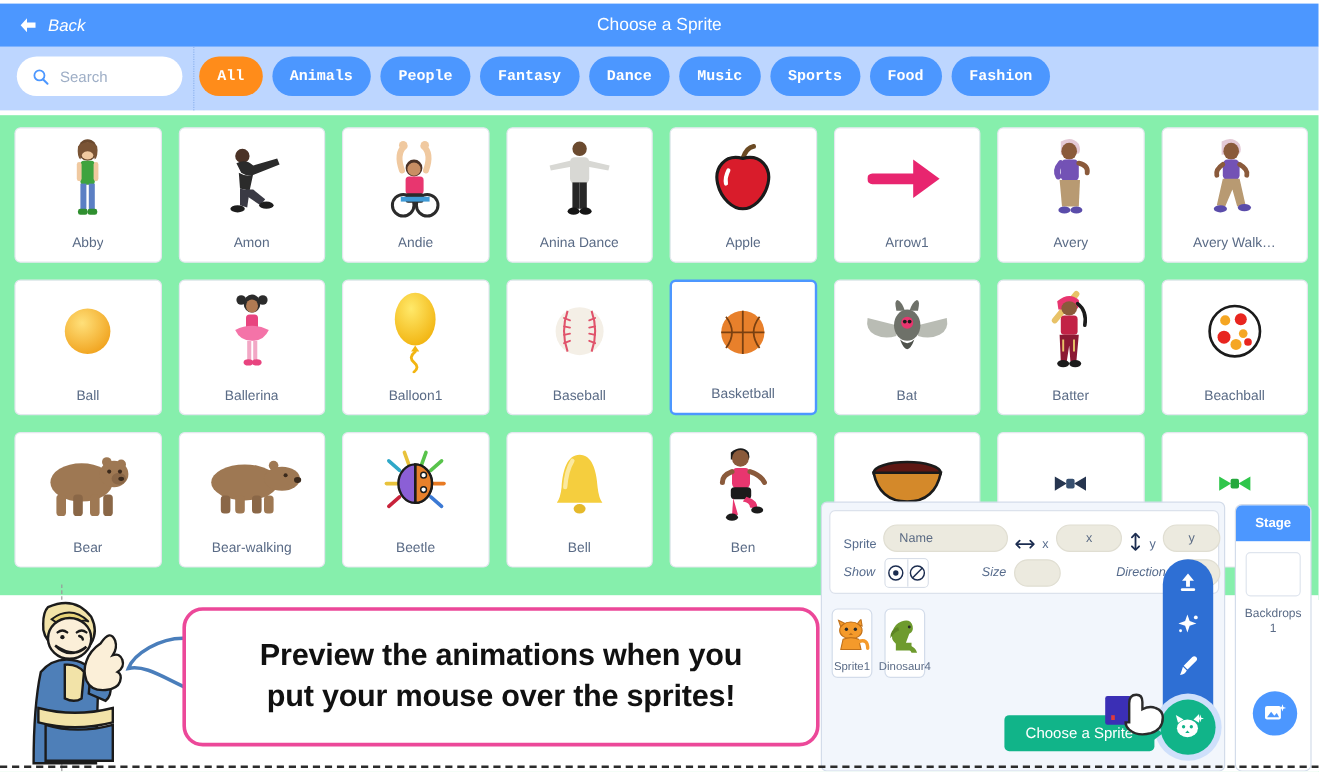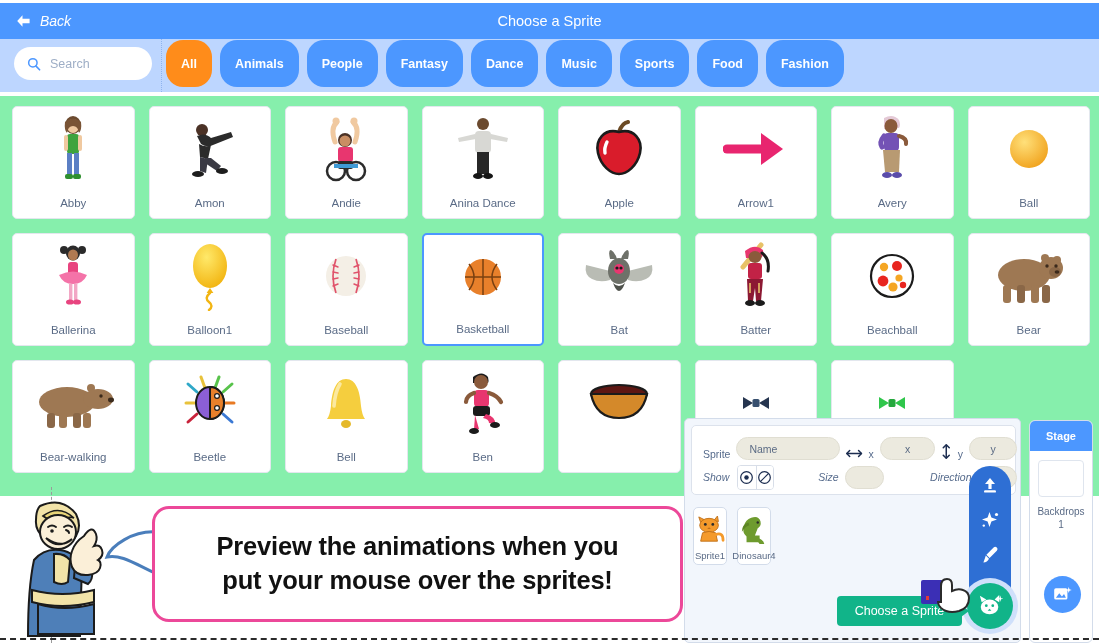--- a/index.html
+++ b/index.html
@@ -49,24 +49,24 @@
   .search-input::placeholder { color: #9eaec6; }
   .sep {
     position: absolute; left: 161px; top: 0; width: 1px; height: 53px;
     border-left: 1px dotted #8fb4ef;
   }
   .cats {
     position: absolute; left: 166px; top: 8px; height: 33px;
     display: flex; gap: 8px; align-items: center;
   }
   .cat {
-    height: 47px; border-radius: 17px; background: #4C97FF; color: #fff;
+    height: 33px; border-radius: 17px; background: #4C97FF; color: #fff;
     font-size: 12.5px; font-weight: bold; padding: 0 15px;
     display: flex; align-items: center; justify-content: center;
-    cursor: pointer; white-space: nowrap;
+    cursor: pointer; white-space: nowrap; font-family: Liberation Mono, monospace;
   }
   .cat.active { background: #FF8C1A; }
 
   
   .grid-area {
     position: absolute; left: 0; top: 96px; width: 1099px; height: 404px;
     background: #86efac; overflow: hidden;
     padding: 10px 9px 0 12px;
   }
   .grid {
@@ -378,20 +378,35 @@
             <path d="M29 22 q8 2 7 8" stroke="#8a5a3b" stroke-width="4" fill="none" stroke-linecap="round"></path>
             <path d="M14 22 q-5 6-2 11" stroke="#7352b5" stroke-width="5" fill="none" stroke-linecap="round"></path>
             <path d="M13 36 l17 0 l-1 22 l-14 0z" fill="#b89a72"></path>
             <ellipse cx="17" cy="61" rx="5" ry="3" fill="#5a4caa"></ellipse>
             <ellipse cx="27" cy="61" rx="5" ry="3" fill="#5a4caa"></ellipse>
           </svg>
         </div>
         <div class="tile-label">Avery</div>
       </div>
 
+      <div class="tile">
+        <div class="tile-art">
+          <svg width="50" height="70" viewBox="0 0 50 70">
+            <path d="M14 4 q9-5 15 2 q2 5 0 8 l-15 1z" fill="#e4c9d6"></path>
+            <ellipse cx="22" cy="12" rx="6.5" ry="7" fill="#8a5a3b"></ellipse>
+            <rect x="15" y="19" width="14" height="17" rx="4" fill="#7352b5"></rect>
+            <path d="M29 23 q7 4 6 9" stroke="#8a5a3b" stroke-width="4" fill="none" stroke-linecap="round"></path>
+            <path d="M15 23 q-6 4-5 9" stroke="#8a5a3b" stroke-width="4" fill="none" stroke-linecap="round"></path>
+            <path d="M15 35 l14 0 l5 22 l-7 1 l-4-14 l-6 14 l-7-1z" fill="#b89a72"></path>
+            <ellipse cx="13" cy="60" rx="5.5" ry="3" fill="#5a4caa"></ellipse>
+            <ellipse cx="33" cy="59" rx="5.5" ry="3" fill="#5a4caa"></ellipse>
+          </svg>
+        </div>
+        <div class="tile-label">Avery Walk…</div>
+      </div>
 
       <div class="tile">
         <div class="tile-art">
           <svg width="44" height="44" viewBox="0 0 44 44">
             <defs>
                 <radialGradient id="gball" cx="38%" cy="32%" r="70%">
               <stop offset="0%" stop-color="#FFE07A"></stop>
                   <stop offset="100%" stop-color="#F1A521"></stop>
             </radialGradient>
               </defs>

